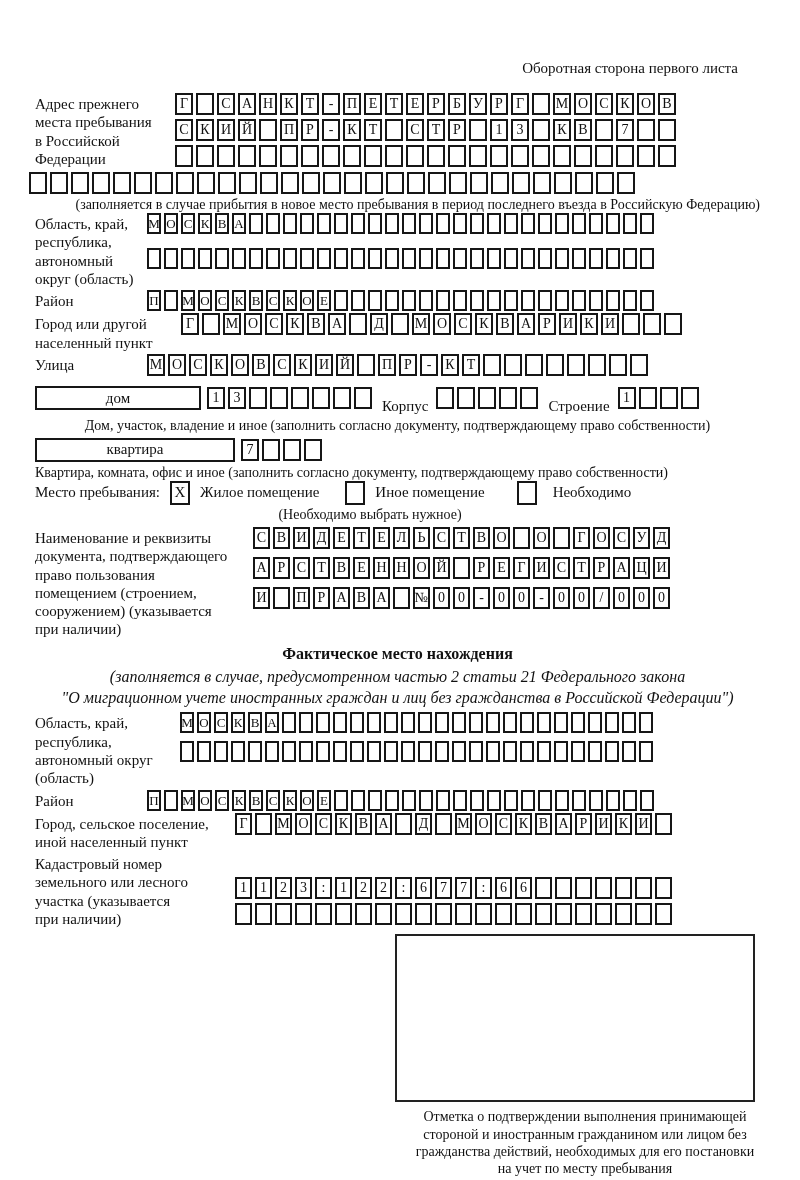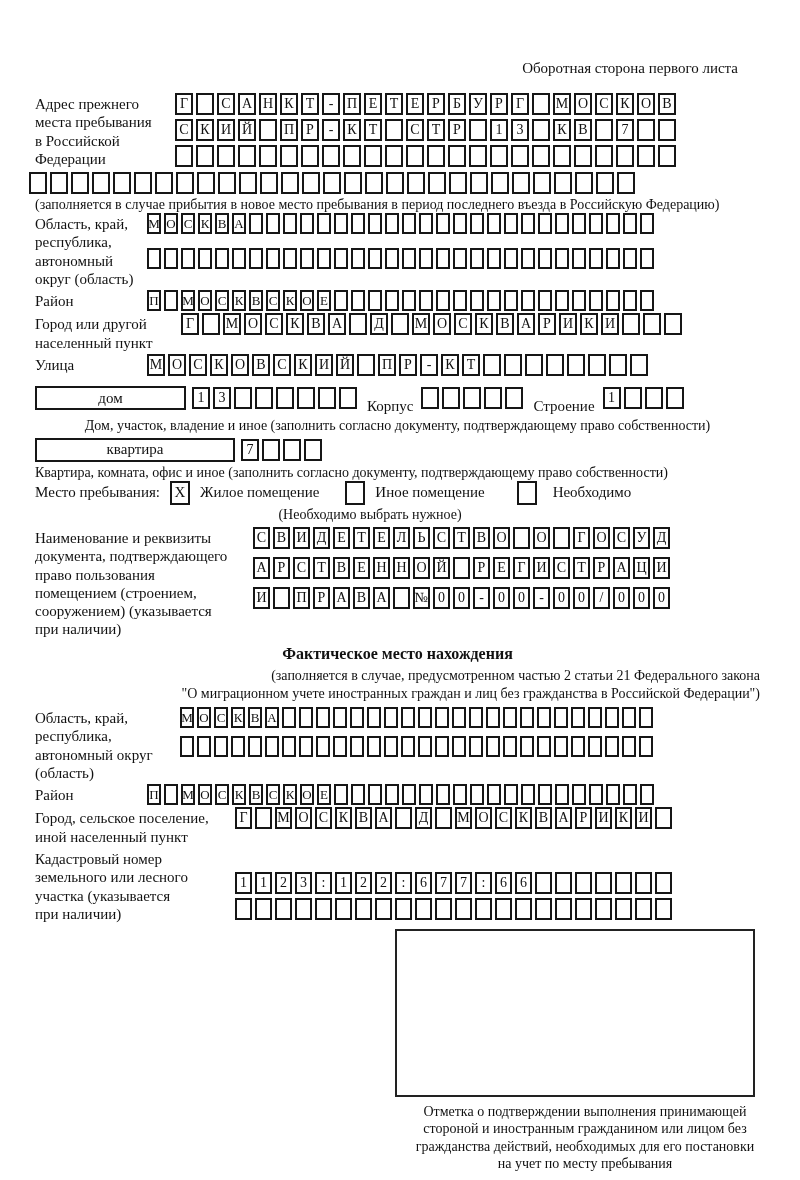--- a/index.html
+++ b/index.html
@@ -23,44 +23,44 @@
     display:flex; align-items:center; justify-content:center;
     font-size:14px; line-height:1;
   }
   .lg .cell { width:18px; }
   .md .cell { width:17px; }
   .sm .cell { width:14px; height:21px; font-size:13px; }
   .gap8  { margin-top:8px !important; }
   .gap14 { margin-top:14px !important; }
 
   .fullrow { margin-left:-6px; margin-top:4px; }
-  .note { font-size:14px; text-align:left; margin-top:3px; }
+  .note { font-size:14px; text-align:right; margin-top:3px; }
   .sec-title { font-size:16px; font-weight:bold; text-align:center; margin:5px 0 4px 0; }
 
   .mt2{margin-top:2px;} .mt4{margin-top:4px;} .mt6{margin-top:6px;}
 
   .inline-row { display:flex; align-items:center; }
   .wide-box {
     flex:none; height:24px; border:2px solid #161616; display:flex;
     align-items:center; justify-content:center; font-size:15px; margin-right:6px;
   }
-  .dom-box { width:151px; }
+  .dom-box { width:166px; }
   .kv-box  { width:200px; }
   .inline-label { flex:none; font-size:15px; margin:16px 8px 0 10px;text-align:center; }
 
   .mesto-row { display:flex; align-items:center; font-size:15px; }
   .checkbox {
     flex:none; width:20px; height:24px; border:2px solid #161616;
     display:flex; align-items:center; justify-content:center; font-size:15px;
   }
   .mesto-row .opt-label { margin:0 0 0 10px; }
   .mesto-row .cb-m { margin-left:26px; }
   .vybor-note { font-size:14px; margin:2px 0 0 170px; width:330px; text-align:center; }
 
-  .fact-note { font-size:14px; text-align:right; line-height:1.3; white-space:pre-line; margin-top:2px; }
+  .fact-note { font-size:16px; text-align:center; line-height:1.3; white-space:pre-line; margin-top:2px;font-style:italic; }
 
   .stamp-box { margin:6px 0 0 360px; width:360px; height:168px; border:2px solid #222; }
   .stamp-caption {
     margin:6px 0 0 320px; width:460px; text-align:center;
     font-size:14px; line-height:1.24; white-space:pre-line;
   }
 </style>
 </head>
 <body>
 

